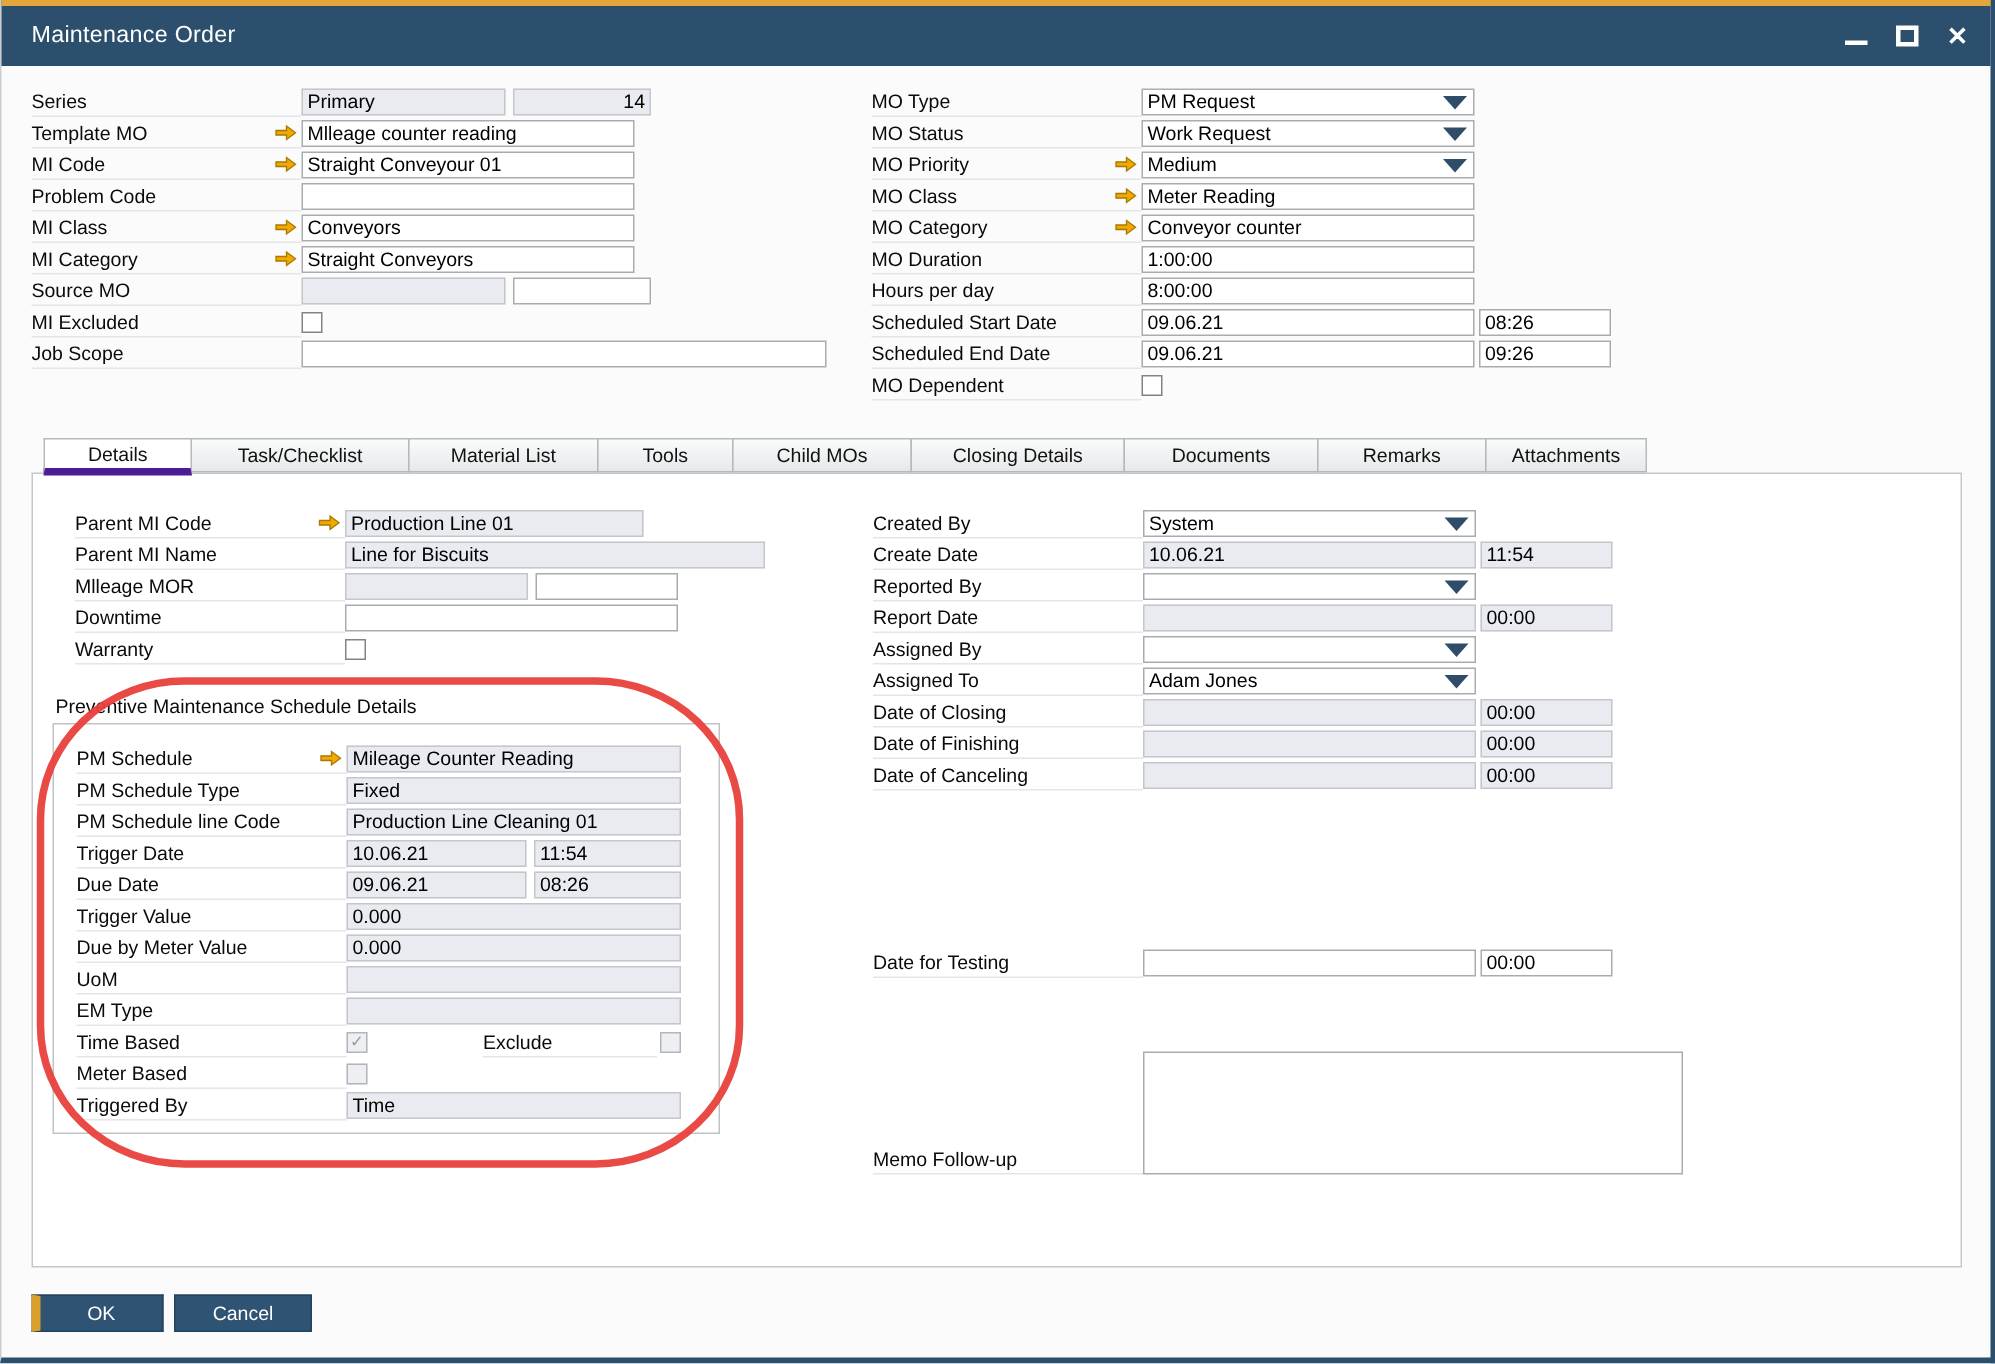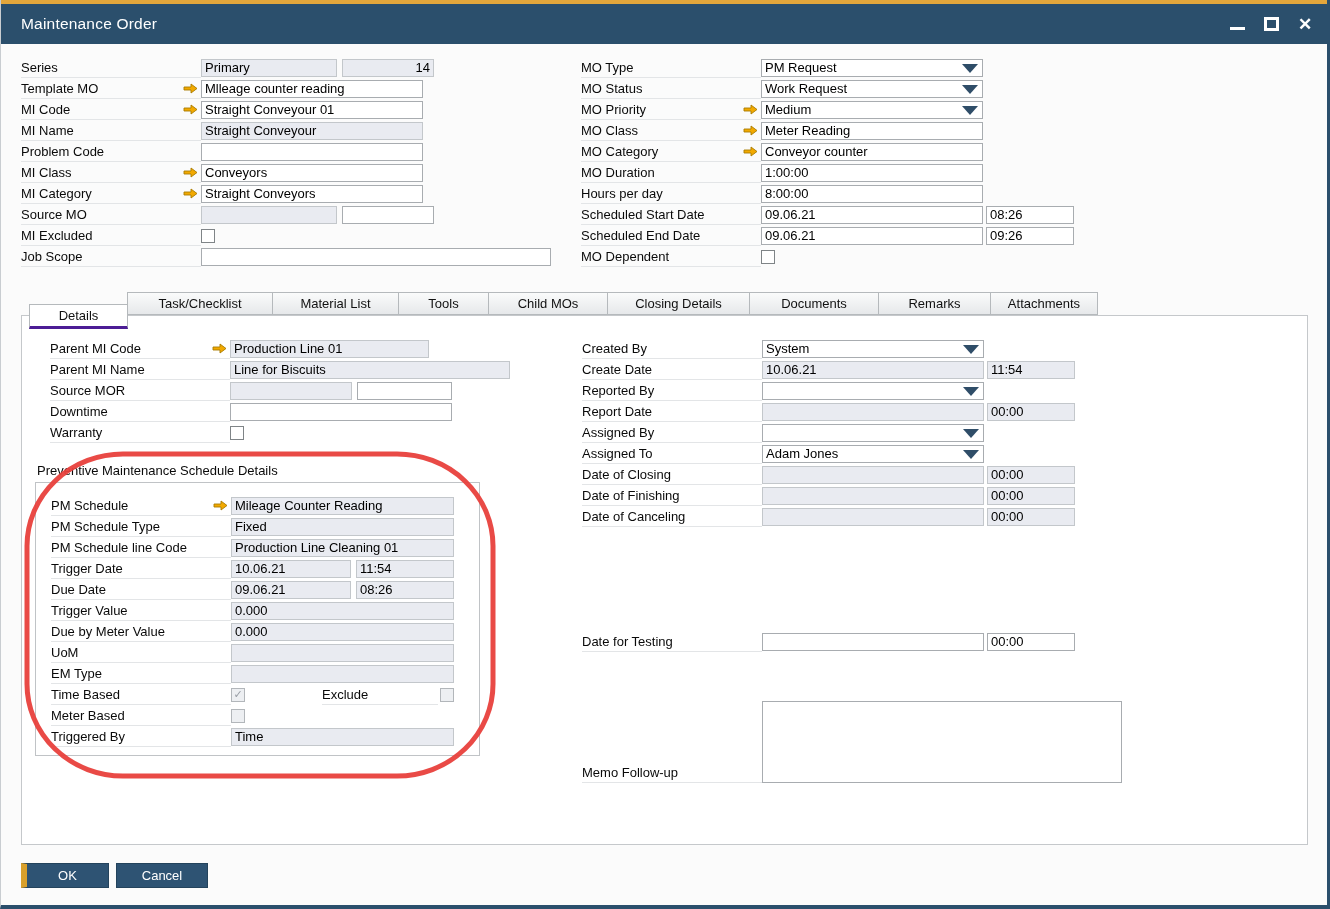--- a/index.html
+++ b/index.html
@@ -39,21 +39,21 @@
   .w222{width:222px}.w125{width:136px}.w92{width:92px}.w350{width:350px}
   .w167{width:199px}.w280{width:280px}.w122{width:122px}.w95{width:95px}
   .w223{width:223px}.w120{width:120px}.w98{width:98px}.w88{width:88px}
   .ml5{margin-left:5px}.ml3{margin-left:3px}
 
   .tabs{position:absolute;left:28px;top:292px;display:flex;z-index:3;}
   .tab{box-sizing:border-box;height:23px;display:flex;align-items:center;justify-content:center;
        font-size:13px;color:#111;background:linear-gradient(#FAFBFB,#E6E8EA);
        border:1px solid #B5B9BC;margin-left:-1px;cursor:pointer;}
   .tab:first-child{margin-left:0;}
-  .tab.active{background:#fff;height:25px;border-bottom:3px solid #4c1d95;position:relative;z-index:4;margin-top:12px;}
+  .tab.active{background:#fff;height:25px;border-bottom:5px solid #4c1d95;position:relative;z-index:4;}
   .t0{width:99px}.t1{width:146px}.t2{width:127px}.t3{width:91px}.t4{width:120px}
   .t5{width:143px}.t6{width:130px}.t7{width:113px}.t8{width:108px}
 
   .panel{position:absolute;left:20px;top:315px;width:1287px;height:530px;
        border:1px solid #C5C8CB;background:#fff;box-sizing:border-box;}
   .dcolL{position:absolute;left:28px;top:22px;}
   .dcolR{position:absolute;left:560px;top:22px;width:540px;}
   .pm{position:absolute;left:13px;top:147px;width:445px;}
   .pmtitle{font-size:13px;color:#0A0A0A;margin-left:2px;}
   .pmbox{margin-top:4px;width:445px;height:274px;border:1px solid #C0C3C6;
@@ -121,26 +121,20 @@
           <span class="arr">
               <svg width="15" height="11">
                 <use href="#linkarrow"></use>
               </svg>
             </span>
           </span>
         <span class="fld w222">Straight Conveyour 01</span>
       </div>
       <div class="frow">
         <span class="lblwrap">
-            <span class="lbl">MI Name</span>
-          </span>
-        <span class="fld ro w222">Straight Conveyour</span>
-      </div>
-      <div class="frow">
-        <span class="lblwrap">
             <span class="lbl">Problem Code</span>
           </span>
         <span class="fld w222"></span>
       </div>
       <div class="frow">
         <span class="lblwrap">
             <span class="lbl">MI Class</span>
           <span class="arr">
               <svg width="15" height="11">
                 <use href="#linkarrow"></use>
@@ -298,21 +292,21 @@
         <span class="fld ro w167">Production Line 01</span>
       </div>
       <div class="frow">
         <span class="lblwrap">
             <span class="lbl">Parent MI Name</span>
           </span>
         <span class="fld ro w280">Line for Biscuits</span>
       </div>
       <div class="frow">
         <span class="lblwrap">
-            <span class="lbl">Source MOR</span>
+            <span class="lbl">Mlleage MOR</span>
           </span>
         <span class="fld ro w122"></span>
         <span class="fld w95 ml5"></span>
       </div>
       <div class="frow">
         <span class="lblwrap">
             <span class="lbl">Downtime</span>
           </span>
         <span class="fld w222"></span>
       </div>

